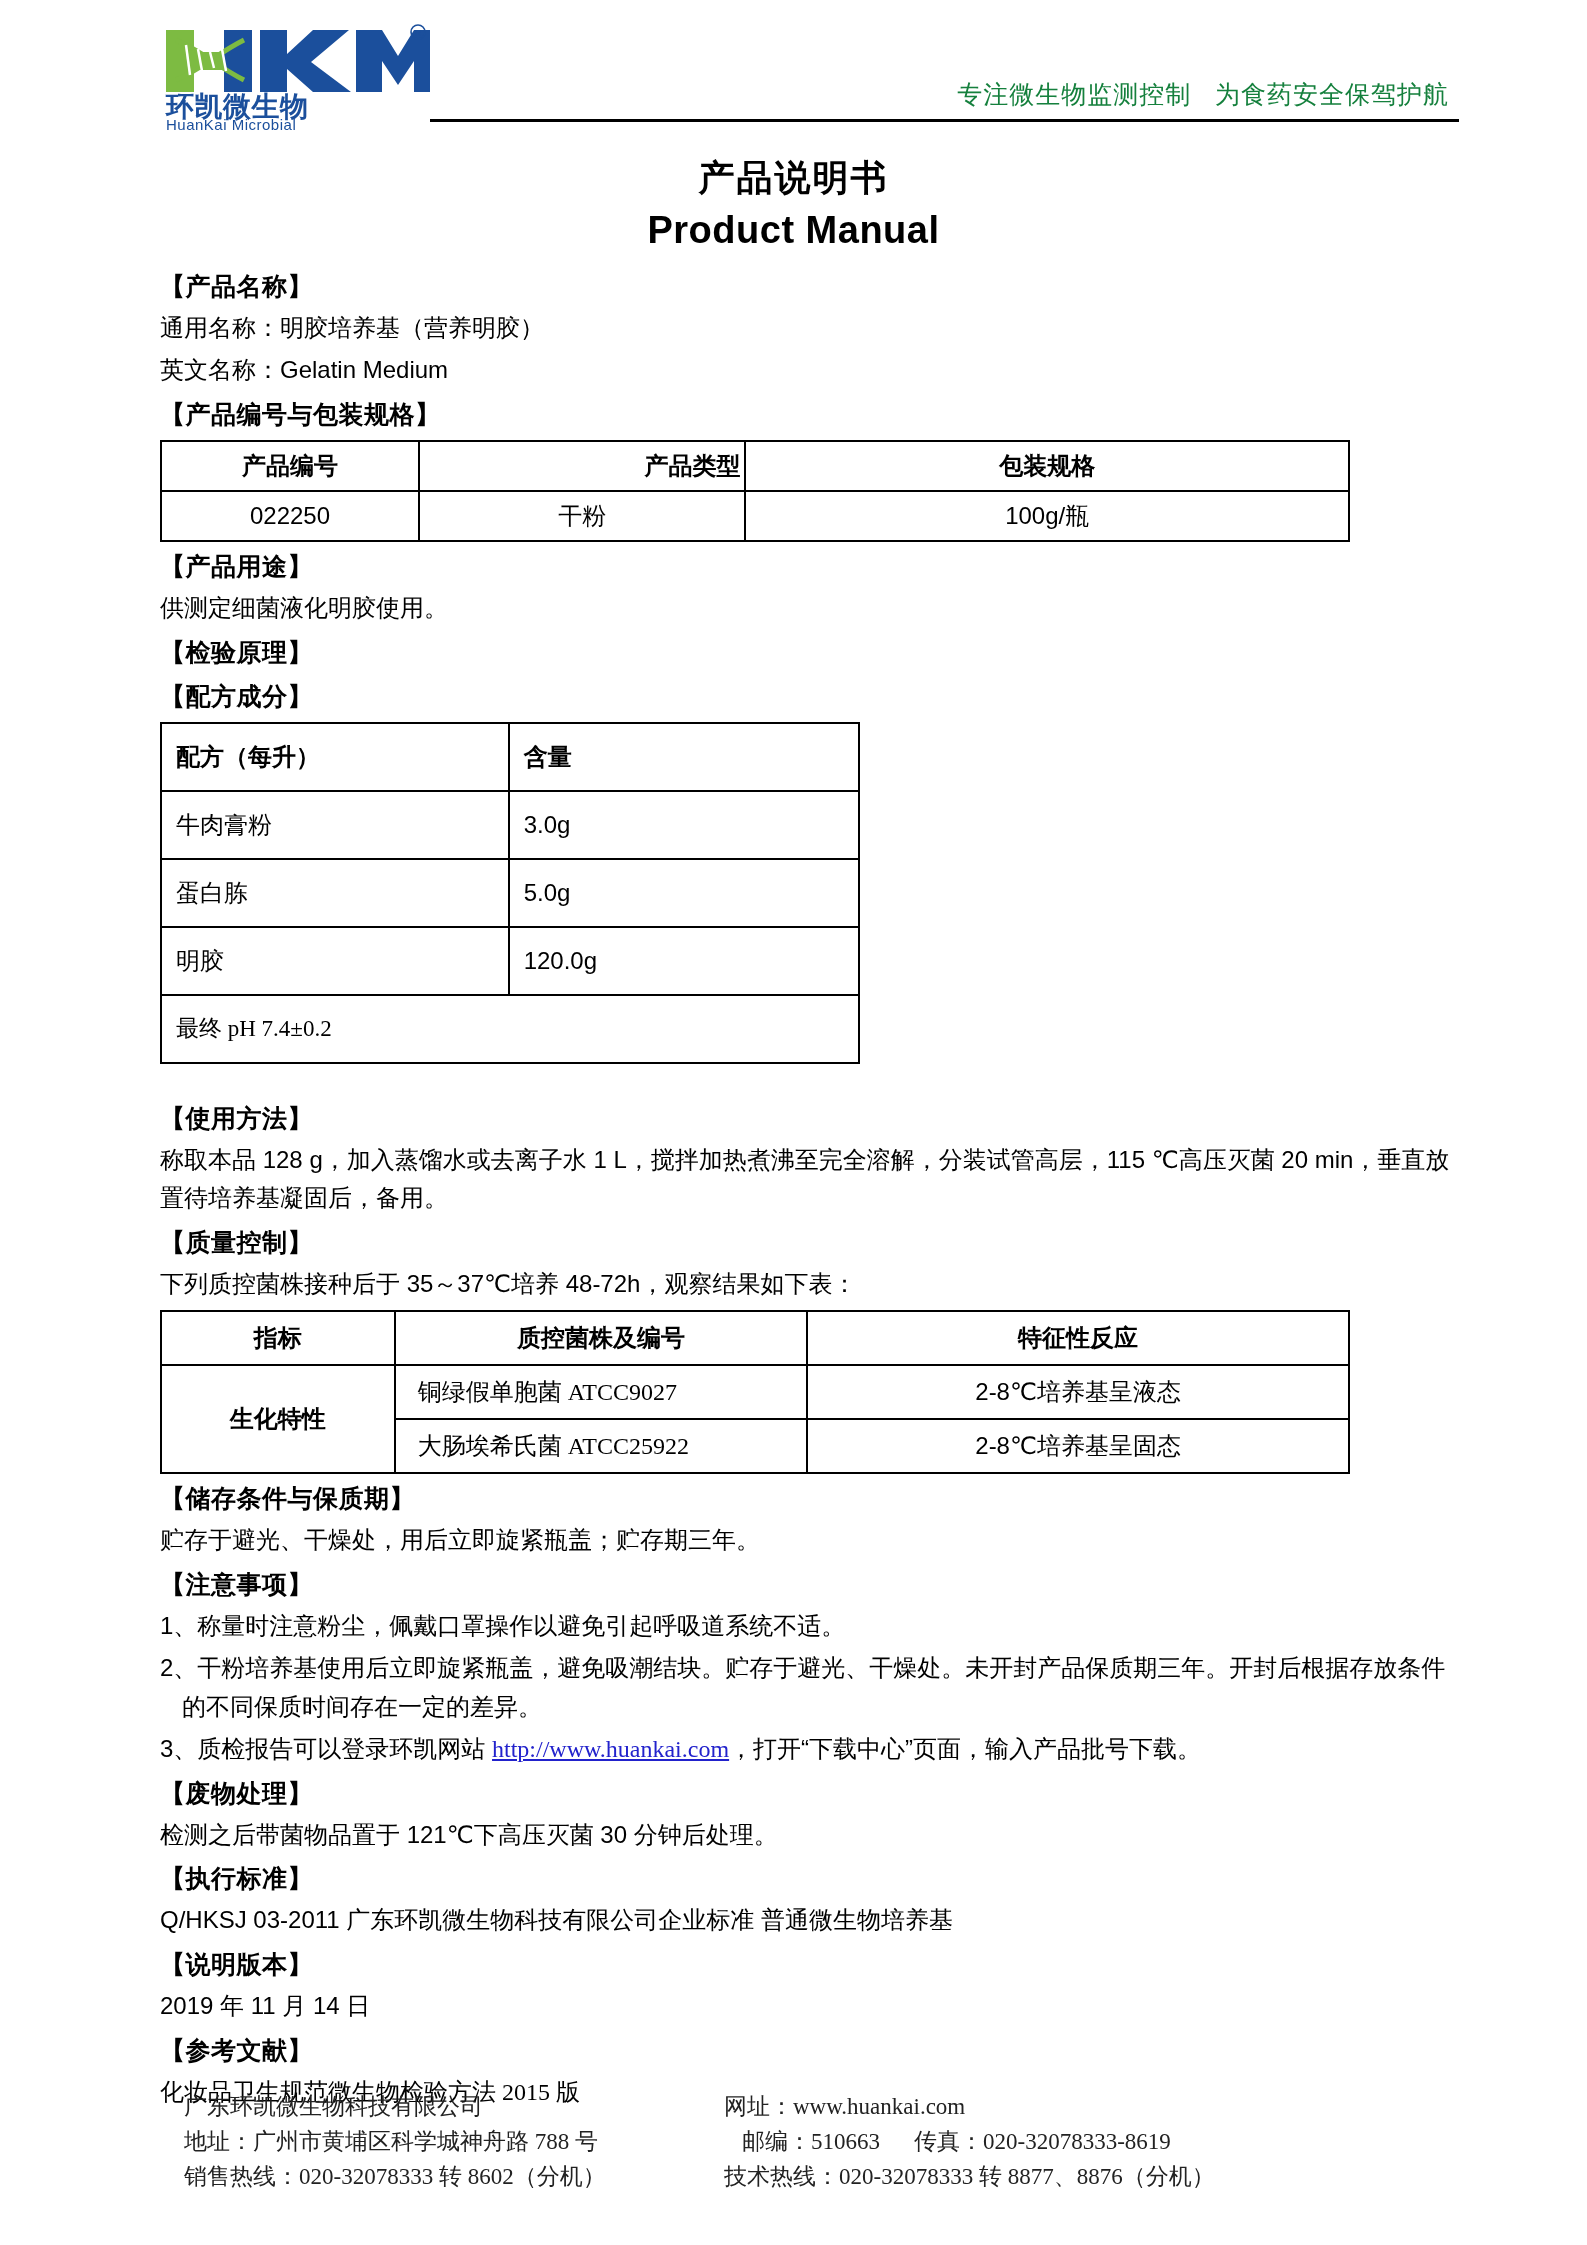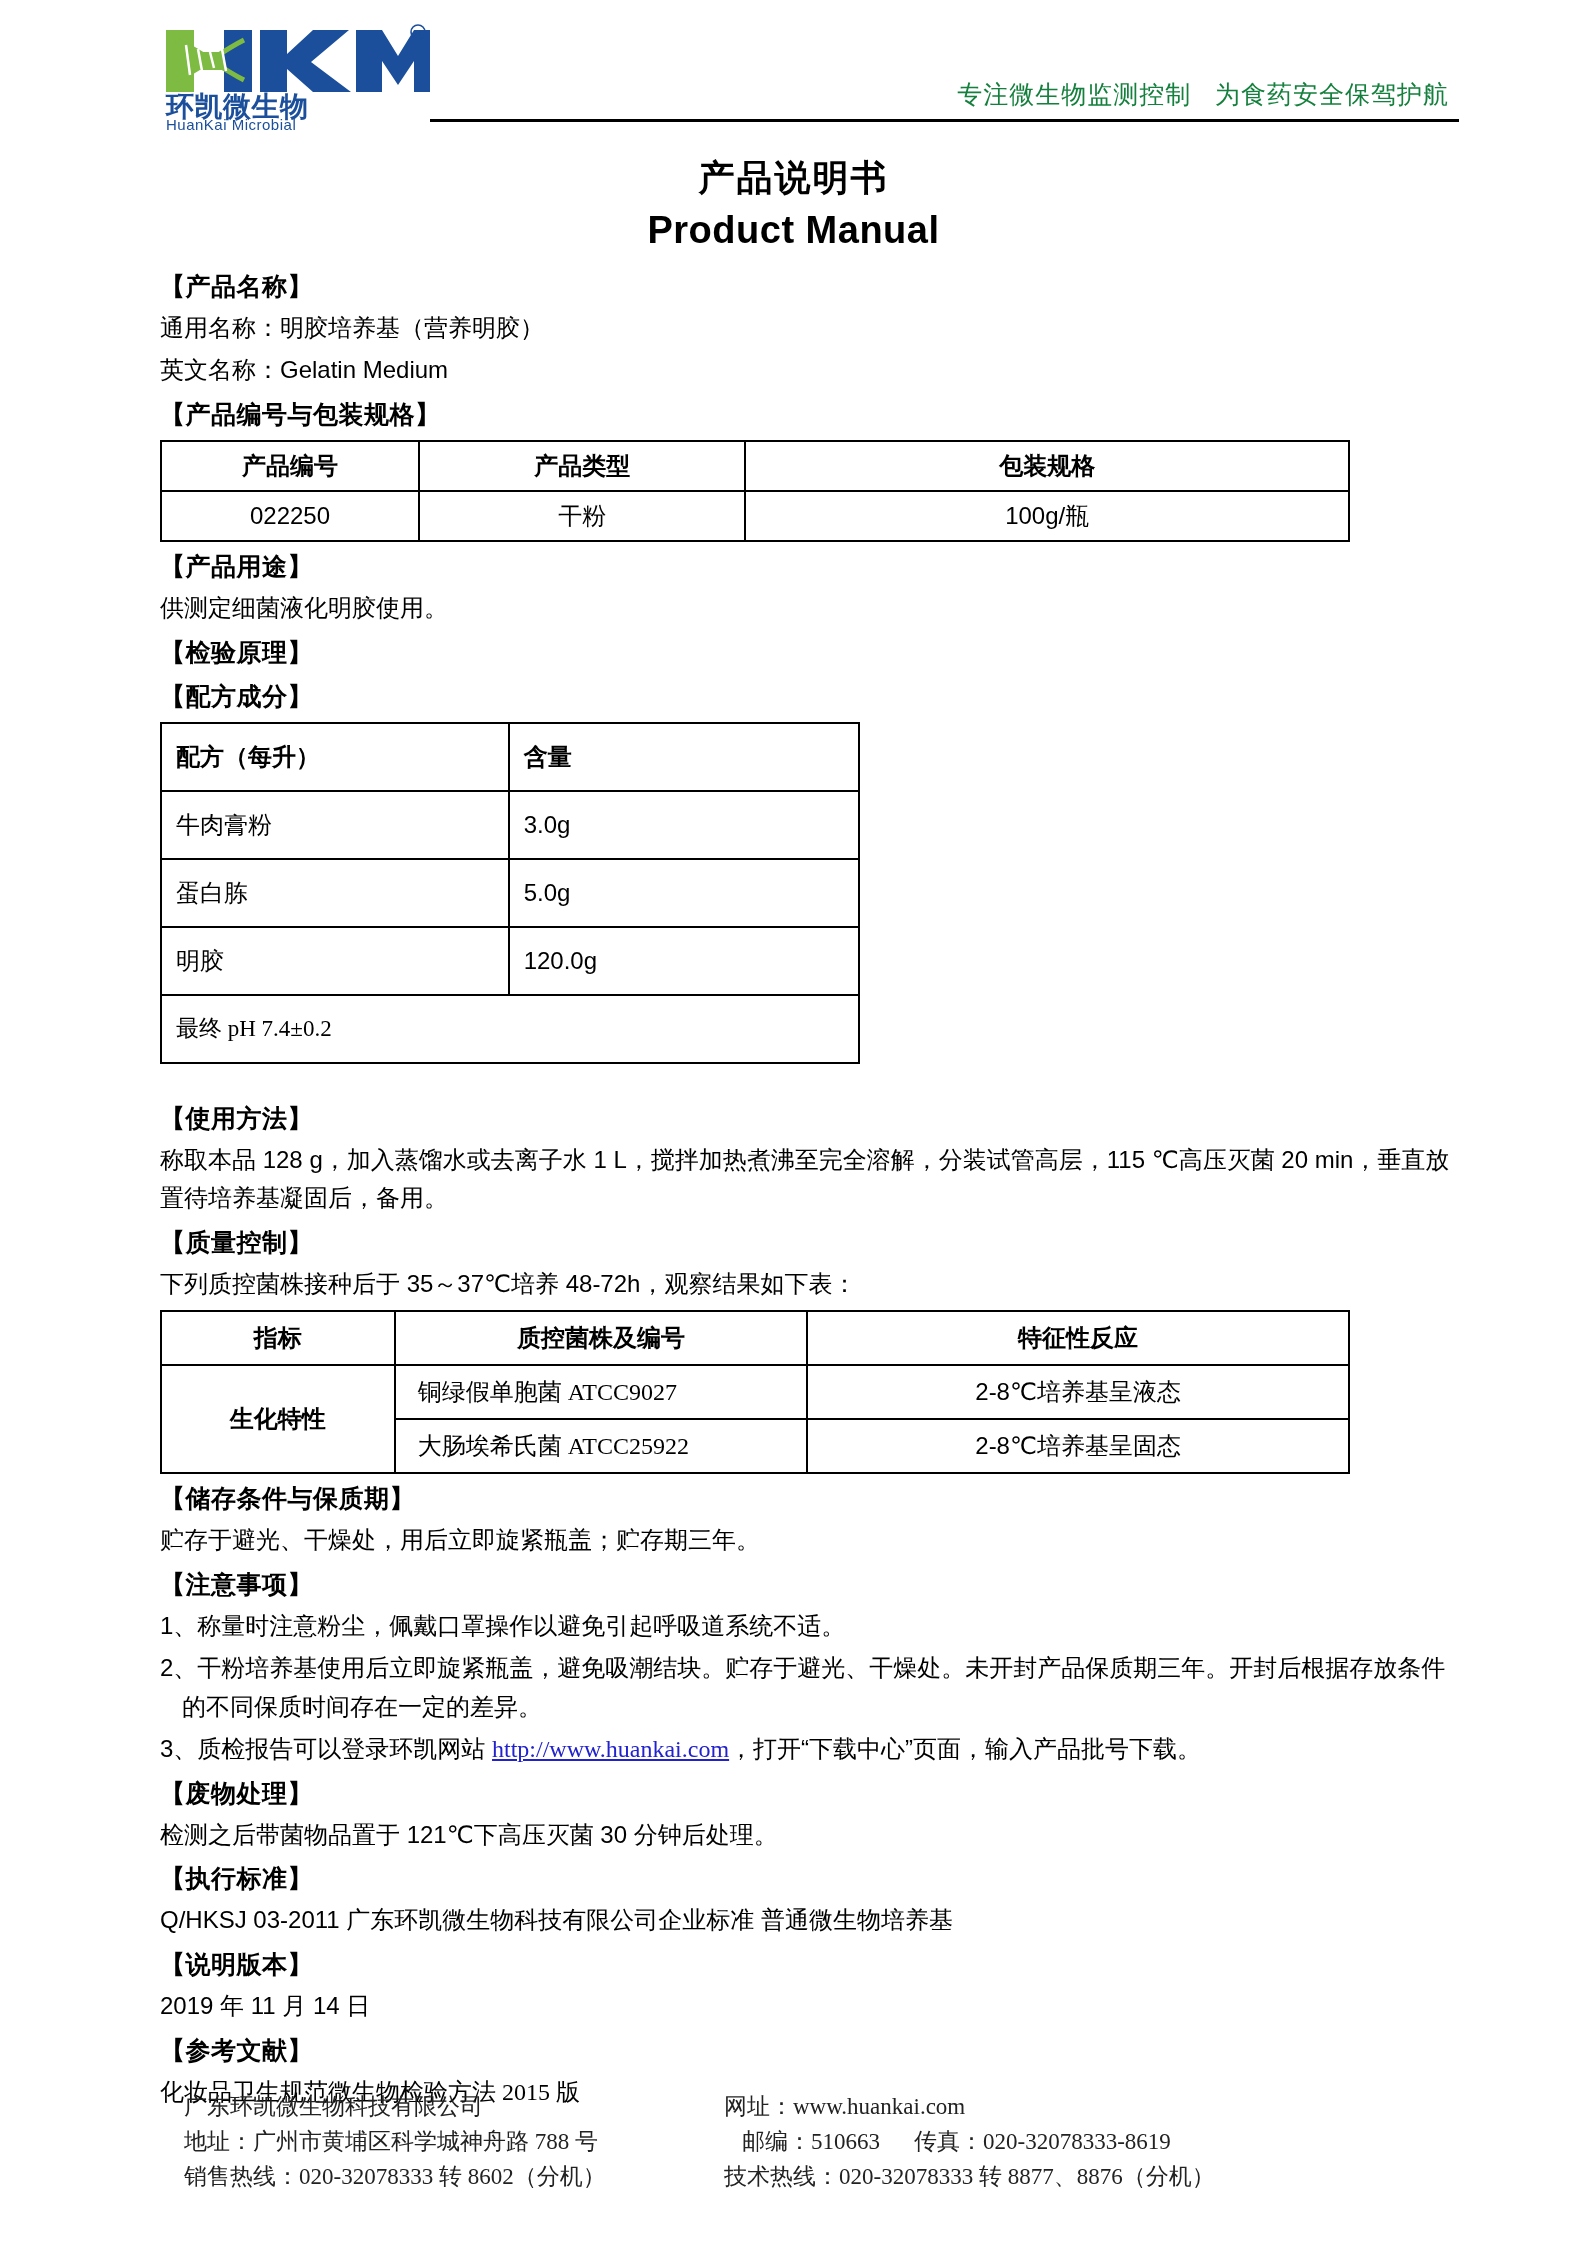--- a/index.html
+++ b/index.html
@@ -114,21 +114,21 @@
   table.t-pack {
     width: 1190px;
   }
   table.t-pack th, table.t-pack td {
     border: 2px solid #000;
     text-align: center;
     padding: 8px 4px;
   }
   table.t-pack th { font-weight: bold; }
   table.t-pack .c1 { width: 250px; }
-  table.t-pack .c2 { width: 320px; }
+  table.t-pack .c2 { width: 320px; text-align: right; }
   table.t-pack .c3 { width: 600px; }
 
   table.t-formula {
     width: 700px;
   }
   table.t-formula th, table.t-formula td {
     border: 2px solid #000;
     text-align: left;
     padding: 12px 14px;
     height: 42px;

